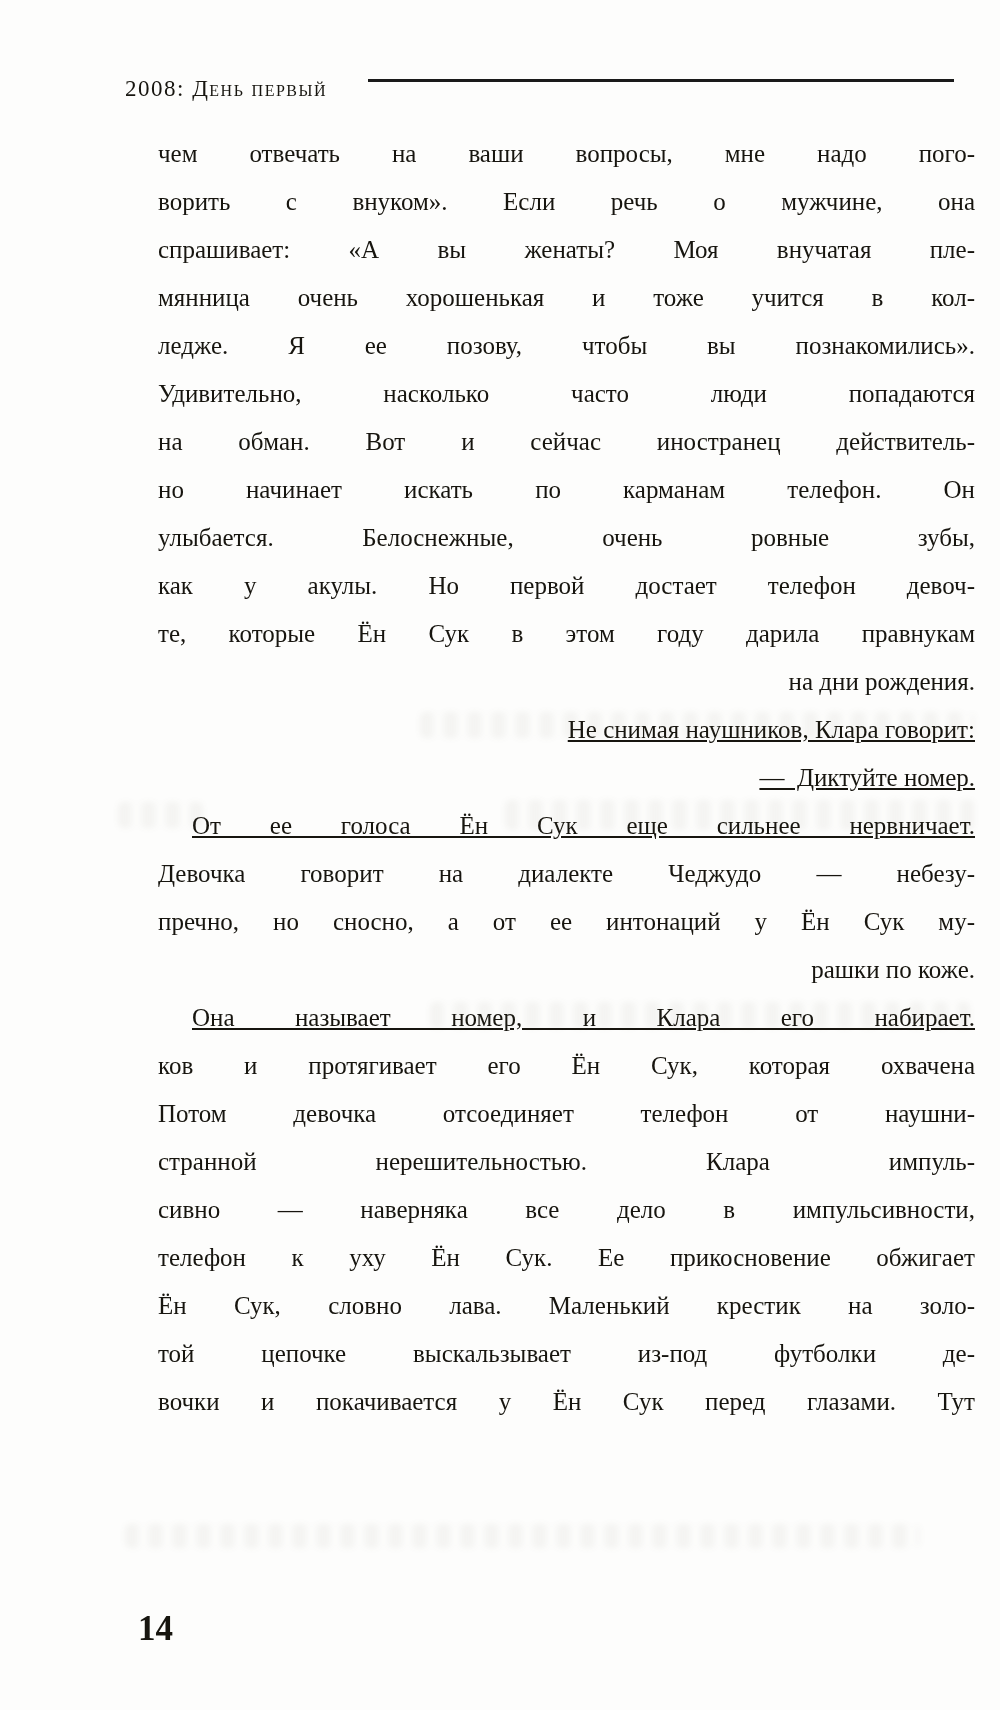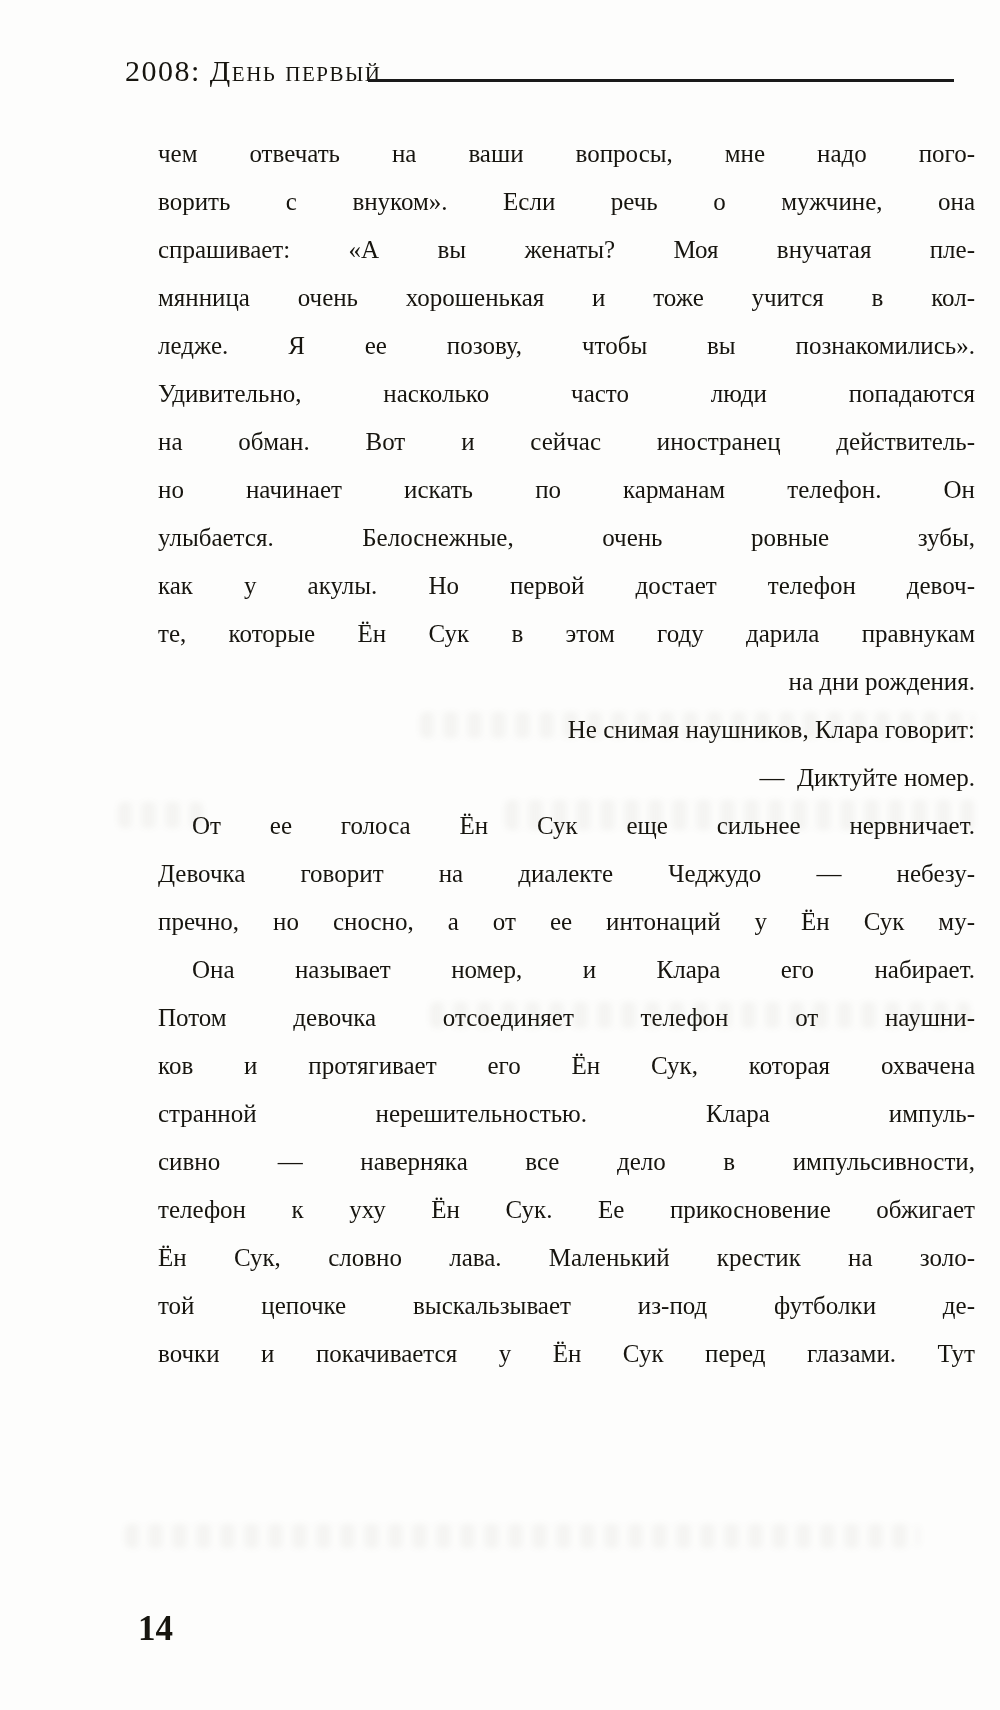--- a/index.html
+++ b/index.html
@@ -14,22 +14,22 @@
     background: var(--paper, #fdfdfc);
     overflow: hidden;
     font-family: "Liberation Serif", "DejaVu Serif", serif;
     color: var(--ink, #17150f);
   }
 
   
   .running-head-title {
     position: absolute;
     left: 125px;
-    top: 54px;
-    font-size: 30px;
+    top: 72px;
+    font-size: 23px;
     line-height: 34px;
     font-variant: small-caps;
     letter-spacing: 1.5px;
     white-space: nowrap;
   }
   .running-head-rule {
     position: absolute;
     left: 368px;
     top: 79px;
     width: 586px;
@@ -54,20 +54,21 @@
   }
   .text-line.j {
     text-align: justify;
     text-align-last: justify;
   }
   .text-line.l {
     text-align: right;
   }
   .text-line.indent {
     padding-left: 34px;
+    text-decoration: underline;
   }
 
   
   .page-number {
     position: absolute;
     left: 138px;
     top: 1610px;
     font-size: 35px;
     line-height: 38px;
     font-weight: bold;
@@ -112,23 +113,24 @@
       <div class="text-line j">но начинает искать по карманам телефон. Он</div>
       <div class="text-line j">улыбается. Белоснежные, очень ровные зубы,</div>
       <div class="text-line j">как у акулы. Но первой достает телефон девоч-</div>
       <div class="text-line j">те, которые Ён Сук в этом году дарила правнукам</div>
       <div class="text-line l">на дни рождения.</div>
       <div class="text-line l indent">Не снимая наушников, Клара говорит:</div>
       <div class="text-line l indent">— Диктуйте номер.</div>
       <div class="text-line j indent">От ее голоса Ён Сук еще сильнее нервничает.</div>
       <div class="text-line j">Девочка говорит на диалекте Чеджудо — небезу-</div>
       <div class="text-line j">пречно, но сносно, а от ее интонаций у Ён Сук му-</div>
+      <div class="text-line l">рашки по коже.</div>
       <div class="text-line j indent">Она называет номер, и Клара его набирает.</div>
+      <div class="text-line j">ков и протягивает его Ён Сук, которая охвачена</div>
       <div class="text-line j">Потом девочка отсоединяет телефон от наушни-</div>
-      <div class="text-line j">ков и протягивает его Ён Сук, которая охвачена</div>
       <div class="text-line j">странной нерешительностью. Клара импуль-</div>
       <div class="text-line j">сивно — наверняка все дело в импульсивности,</div>
       <div class="text-line j">телефон к уху Ён Сук. Ее прикосновение обжигает</div>
       <div class="text-line j">Ён Сук, словно лава. Маленький крестик на золо-</div>
       <div class="text-line j">той цепочке выскальзывает из-под футболки де-</div>
       <div class="text-line j">вочки и покачивается у Ён Сук перед глазами. Тут</div>
     </div>
 
   <div class="showthrough st-1"></div>
   <div class="showthrough st-2"></div>

